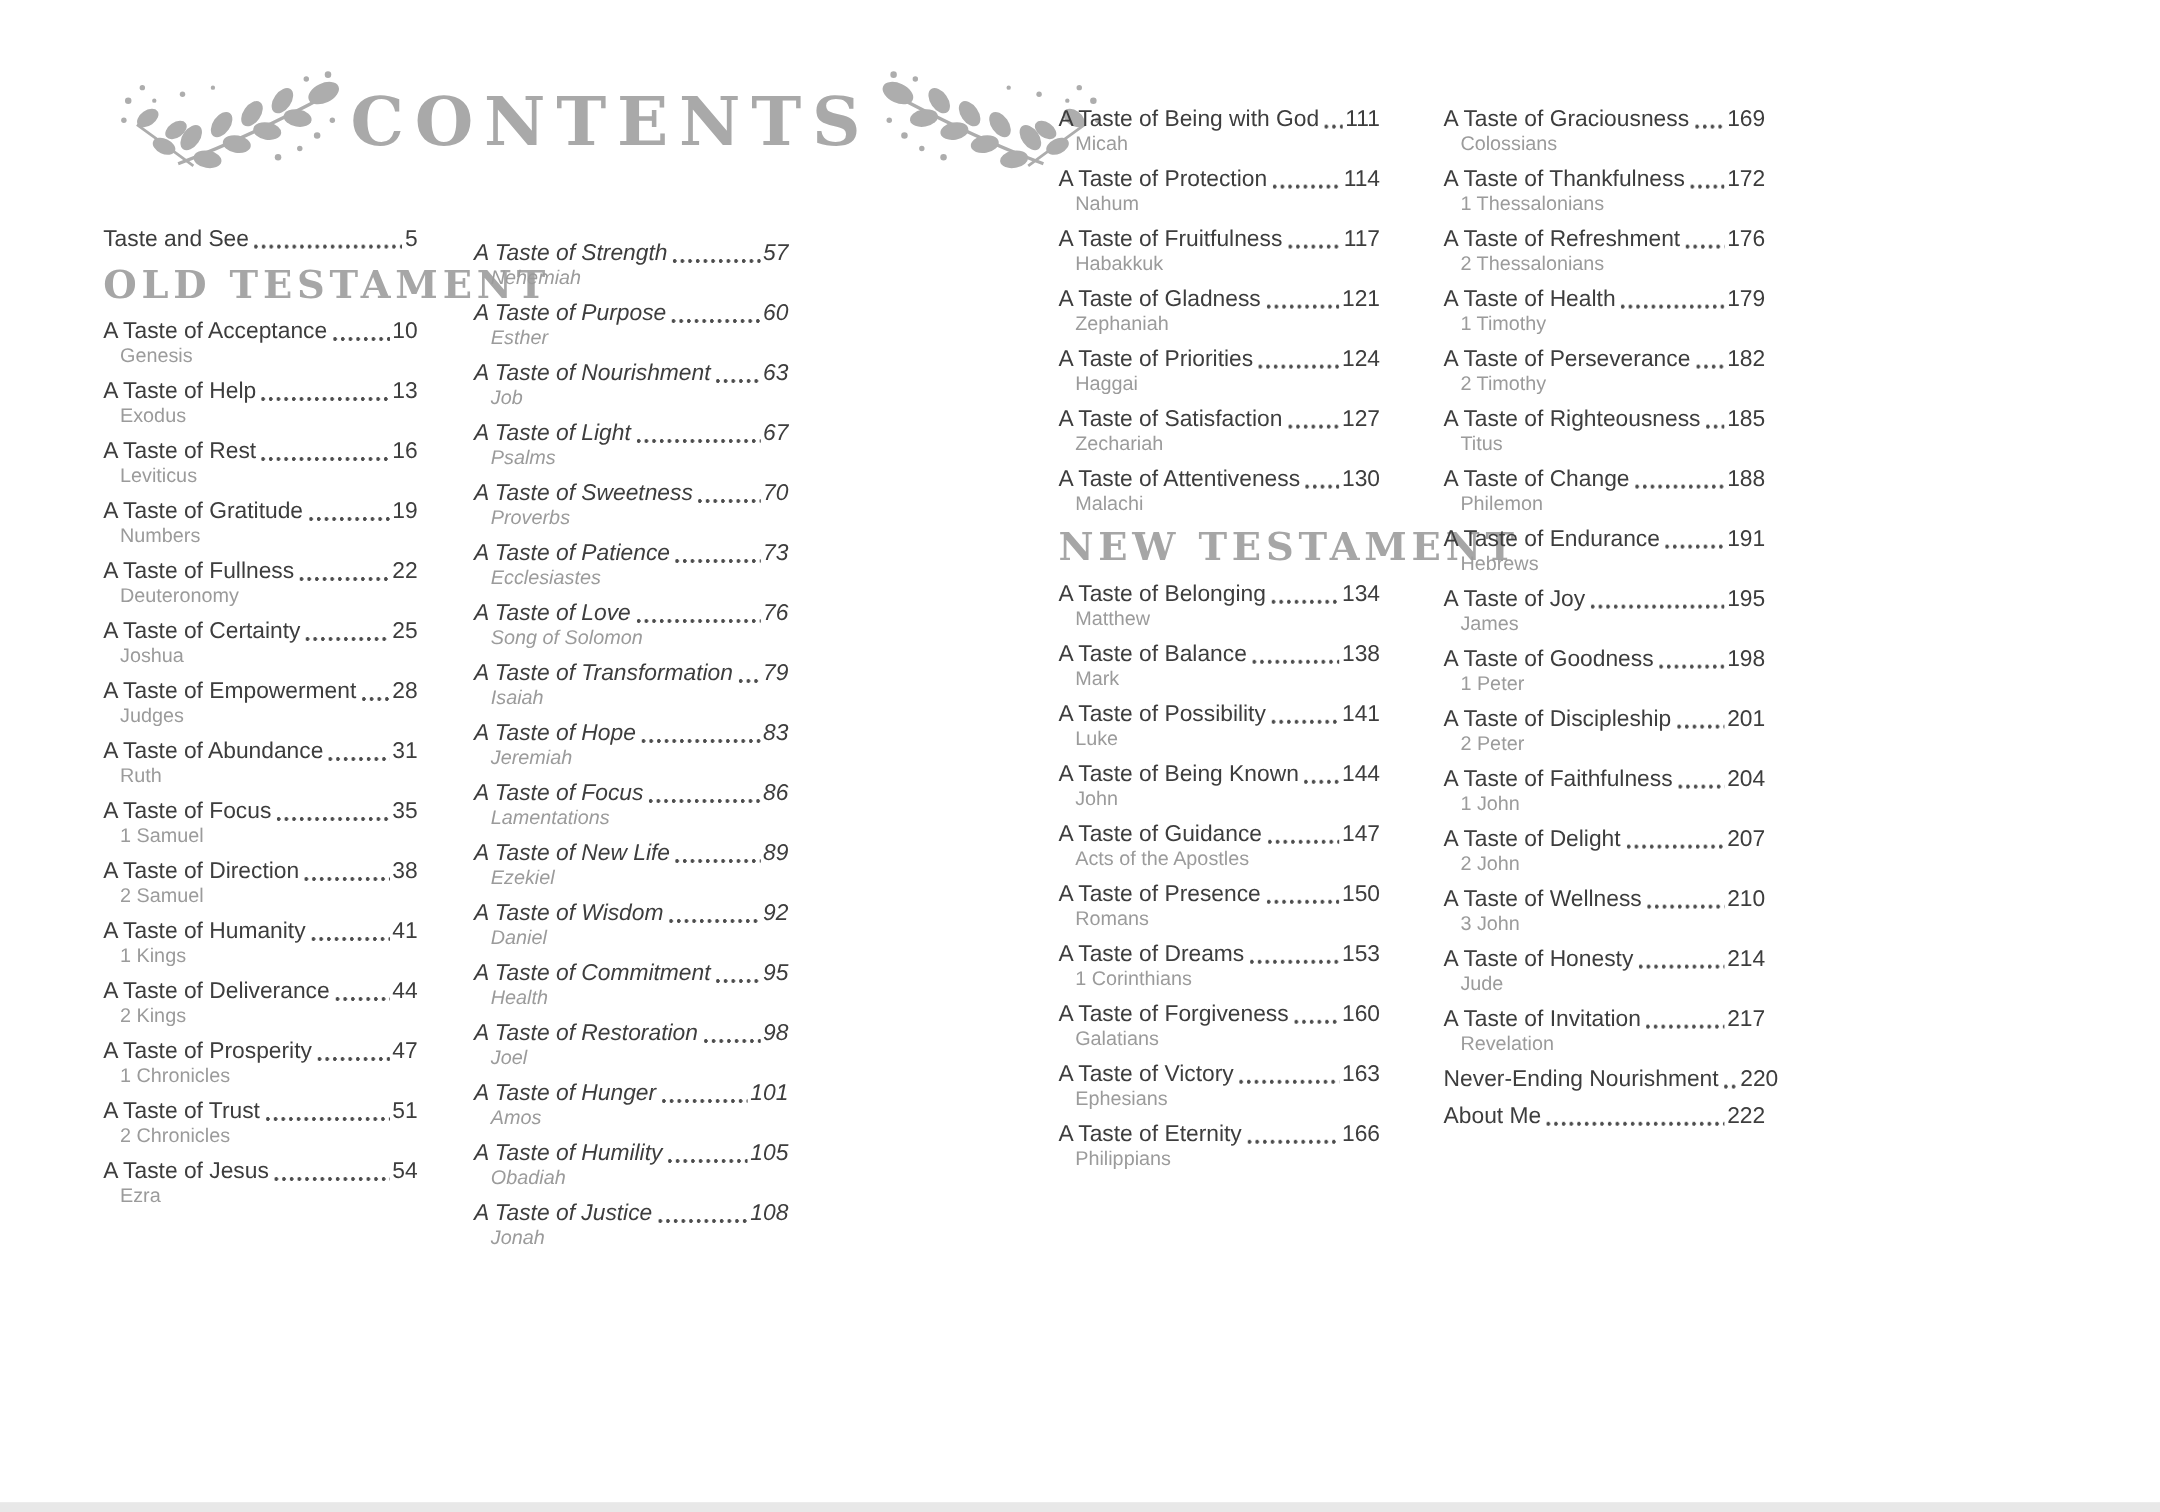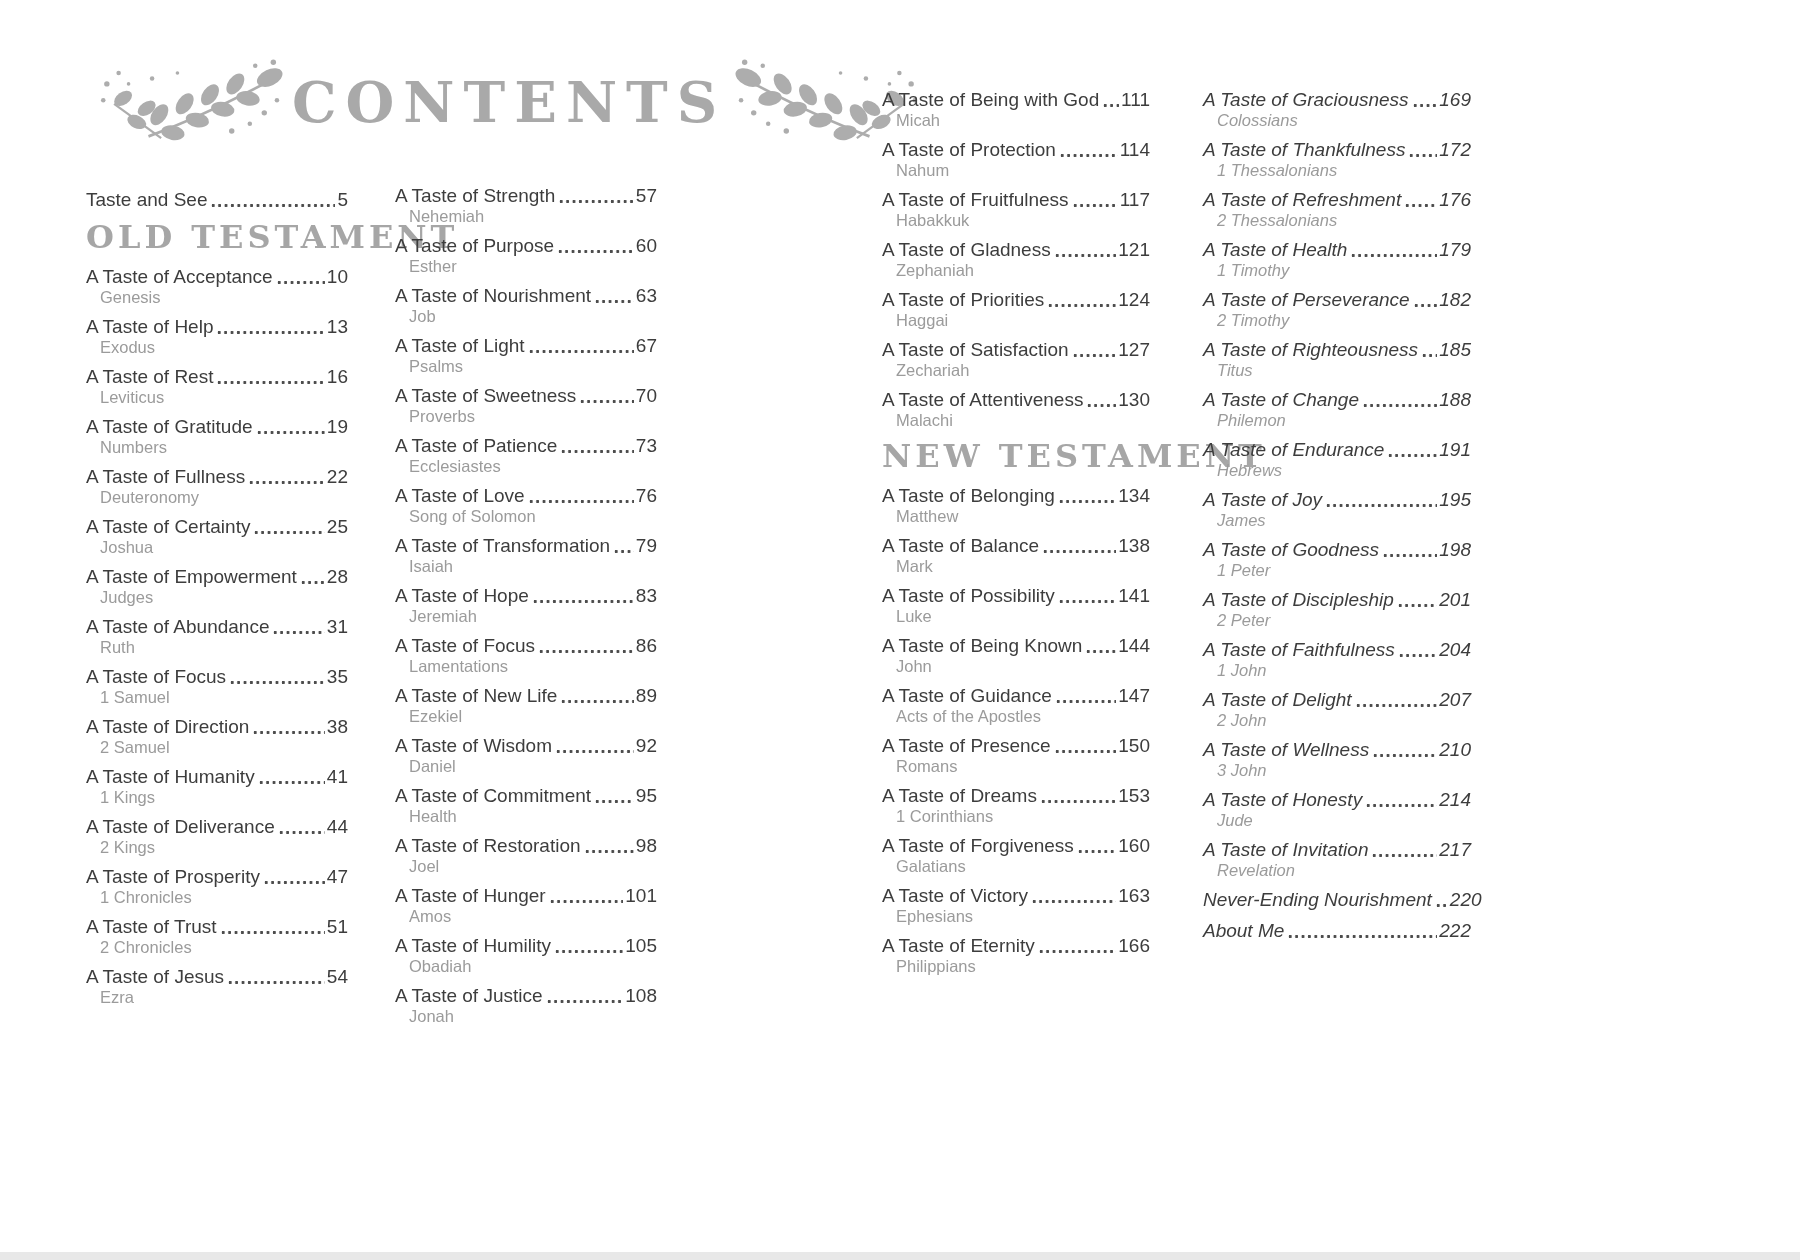--- a/index.html
+++ b/index.html
@@ -34,23 +34,23 @@
     color:var(--c-title);
     line-height:1;
     padding:0 2px;
     white-space:nowrap;
   }
   .ornament{width:190px;height:100px;flex:0 0 auto;}
   .ornament.flip{transform:scaleX(-1);}
   
   .toc-col{position:absolute;}
   .col-1{left:86px;top:188px;width:262px;}
-  .col-2{left:395px;top:184px;width:262px;}
+  .col-2{left:395px;top:200px;width:262px;font-style:italic;}
   .col-3{left:882px;top:88px;width:268px;}
-  .col-4{left:1203px;top:88px;width:268px;font-style:italic;}
+  .col-4{left:1203px;top:88px;width:268px;}
   .section-heading{
     font-family:"DejaVu Serif","Liberation Serif",serif;
     font-weight:700;
     font-size:32px;
     letter-spacing:4px;
     color:var(--c-heading);
     line-height:1.15;
     margin:6px 0 9px 0;
     white-space:nowrap;
   }

